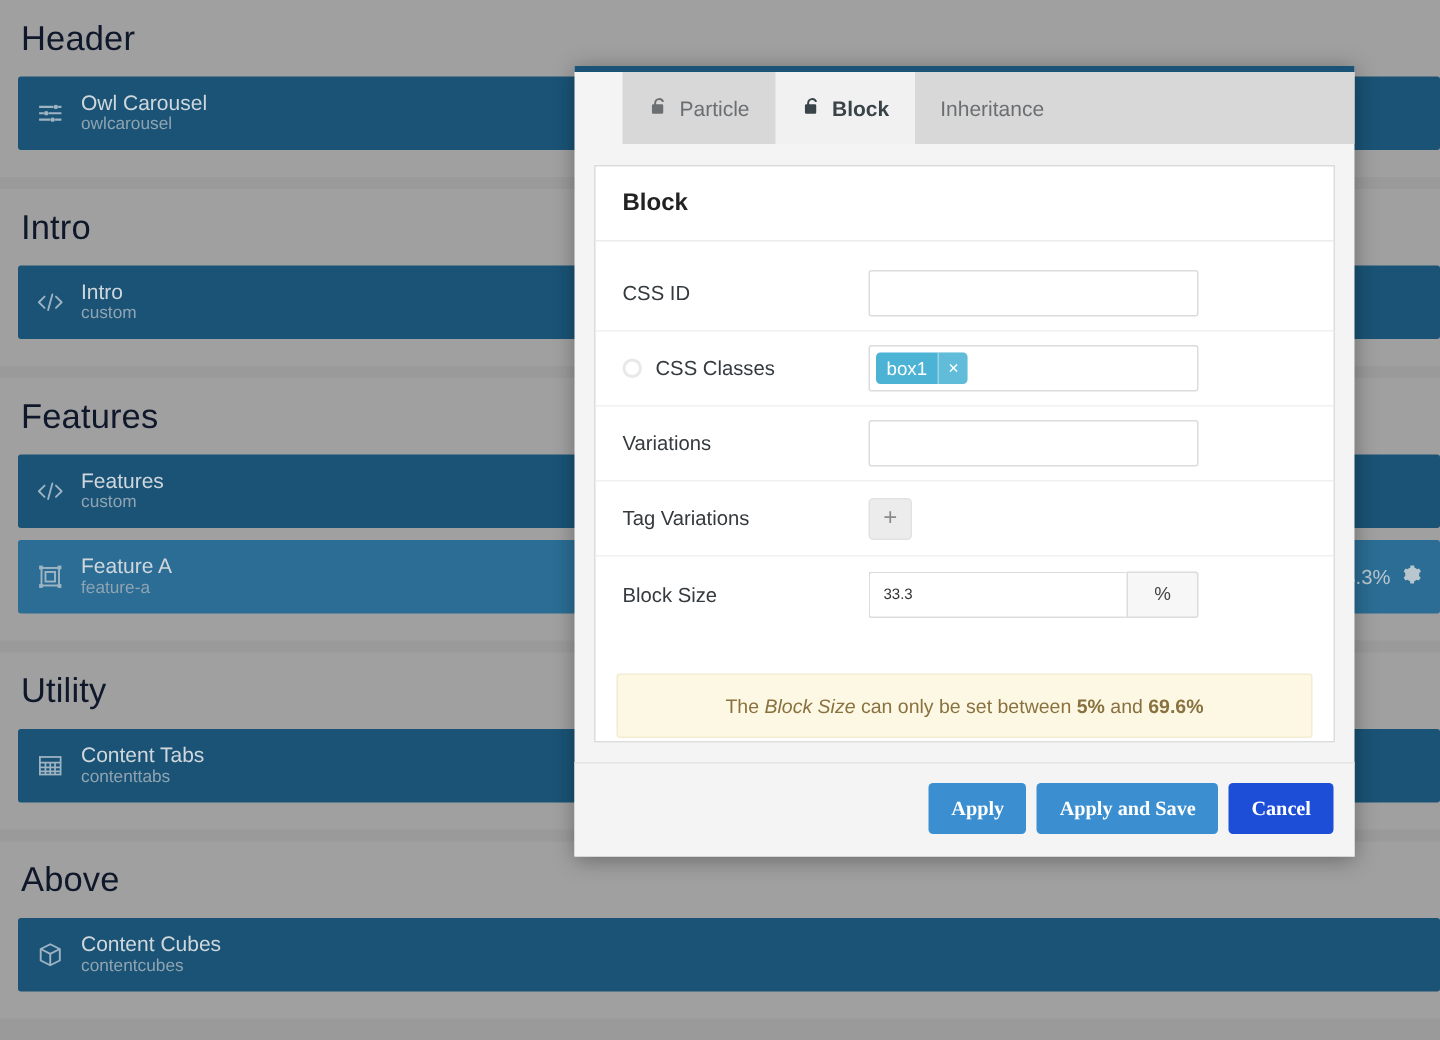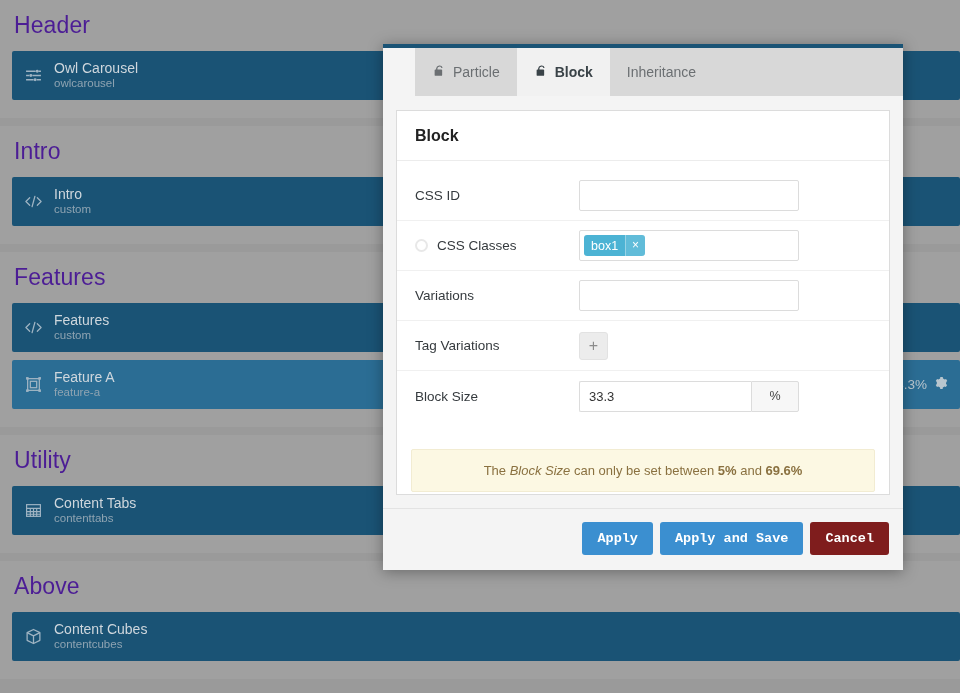--- a/index.html
+++ b/index.html
@@ -10,21 +10,21 @@
     background: #9b9b9b;
   }
   #root { position: relative; width: 960px; height: 693px; }
 
   
   .bg-layer { position: absolute; inset: 0; background: #9a9a9a; }
 
   .sect { position: relative; background: #a0a0a0; padding: 0 0 10px 0; }
   .sect + .sect { margin-top: 8px; }
   .sect-title {
-    font-size: 23px; color: #4c1d95; font-weight: 400;
+    font-size: 23px; color: #0f172a; font-weight: 400;
     padding: 12px 14px 12px 14px; letter-spacing: .1px;
   }
   .row {
     display: flex; align-items: center;
     height: 49px; margin: 0 0 8px 12px;
     background: #1a5375; color: #c7cfd5;
     border-radius: 2px;
     position: relative;
   }
   .row.selected { background: #2b6d94; }
@@ -82,21 +82,21 @@
   }
   .spinner {
     width: 13px; height: 13px; border-radius: 50%;
     border: 2px solid #e8e8e8; display: inline-block; flex: 0 0 13px;
   }
   .fctl { flex: 1 1 auto; display: flex; align-items: center; }
 
   .inp {
     width: 220px; height: 31px;
     border: 1px solid #dcdcdc; background: #fff; border-radius: 2px;
-    font-size: 13px; color: #333; padding: 0 9px;
+    font-size: 10px; color: #333; padding: 0 9px;
     font-family: "Liberation Sans", sans-serif;
   }
 
   .tagbox {
     width: 220px; min-height: 31px;
     border: 1px solid #dcdcdc; background: #fff; border-radius: 2px;
     display: flex; align-items: center; padding: 3px 4px;
   }
   .tag {
     display: inline-flex; align-items: center;
@@ -146,26 +146,26 @@
   .notice b { font-weight: bold; }
 
   .modal-foot {
     display: flex; justify-content: flex-end; gap: 7px;
     padding: 13px 14px 15px 14px;
     border-top: 1px solid #e3e3e3;
     background: #f4f4f4;
   }
   .btn {
     border: none; border-radius: 3px; cursor: pointer;
-    font-family: Liberation Mono, monospace;
+    font-family: Liberation Serif, serif;
     font-size: 13.5px; font-weight: bold; color: #fff;
     padding: 9px 15px;
   }
   .btn-primary { background: #3b8fd0; }
-  .btn-grey { background: #7f1d1d; }
+  .btn-grey { background: #1d4ed8; }
 </style>
 </head>
 <body>
 
 <div id="root">
 
   <div class="bg-layer">
     <div id="sections">
         <div class="sect">
           <div class="sect-title">Header</div>

